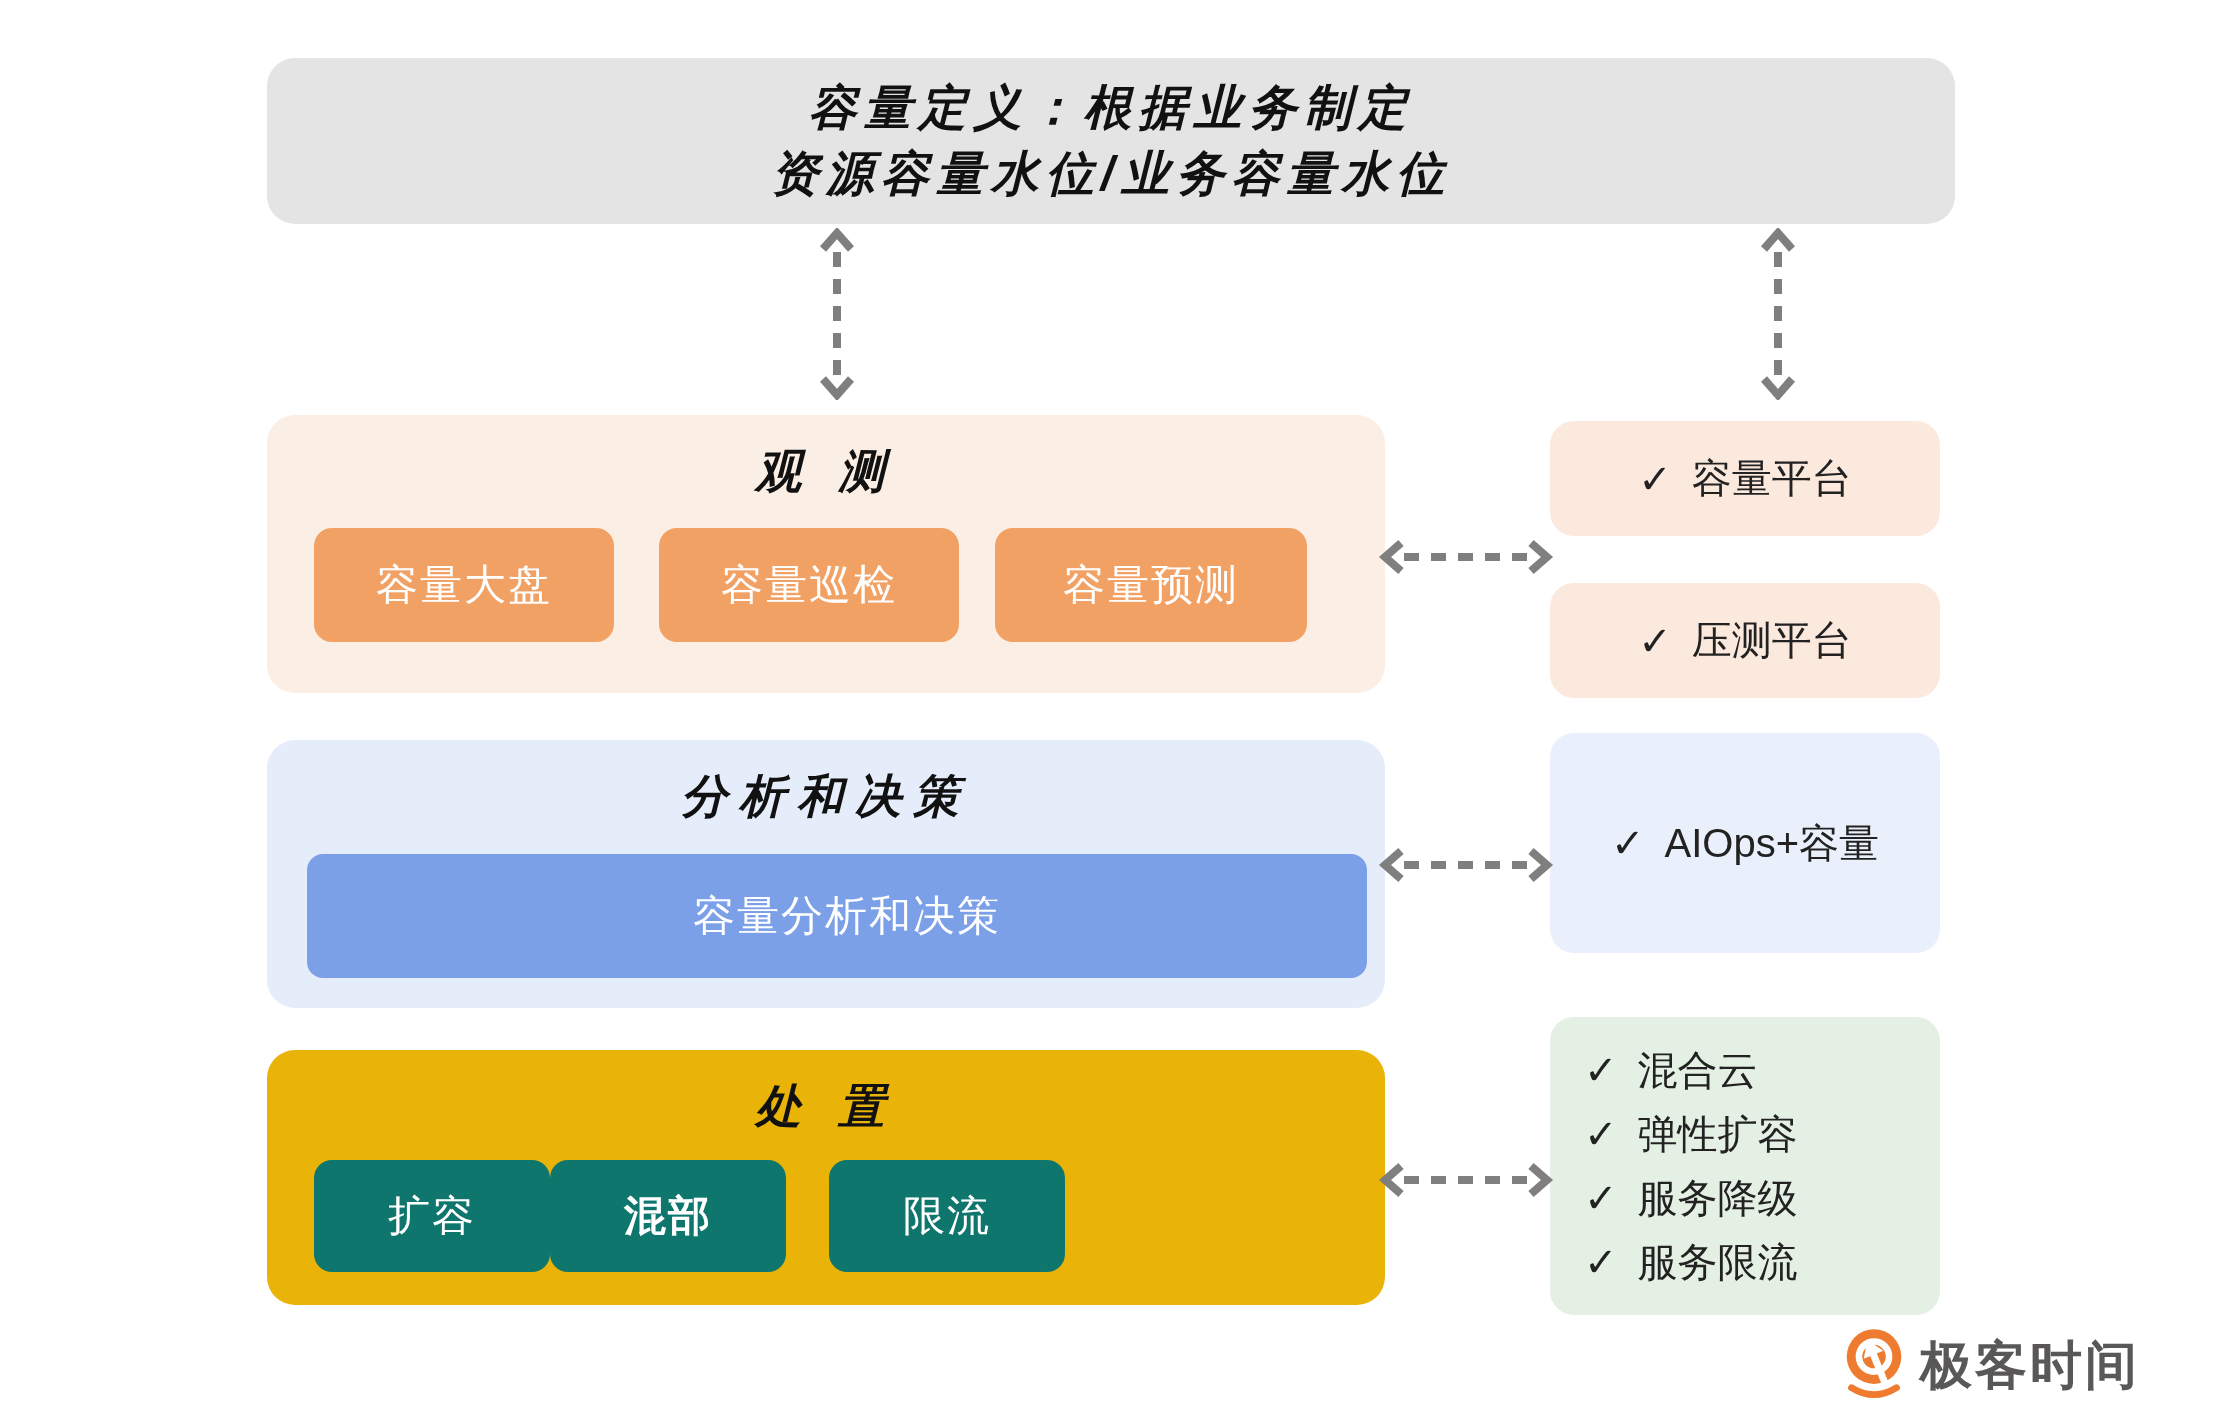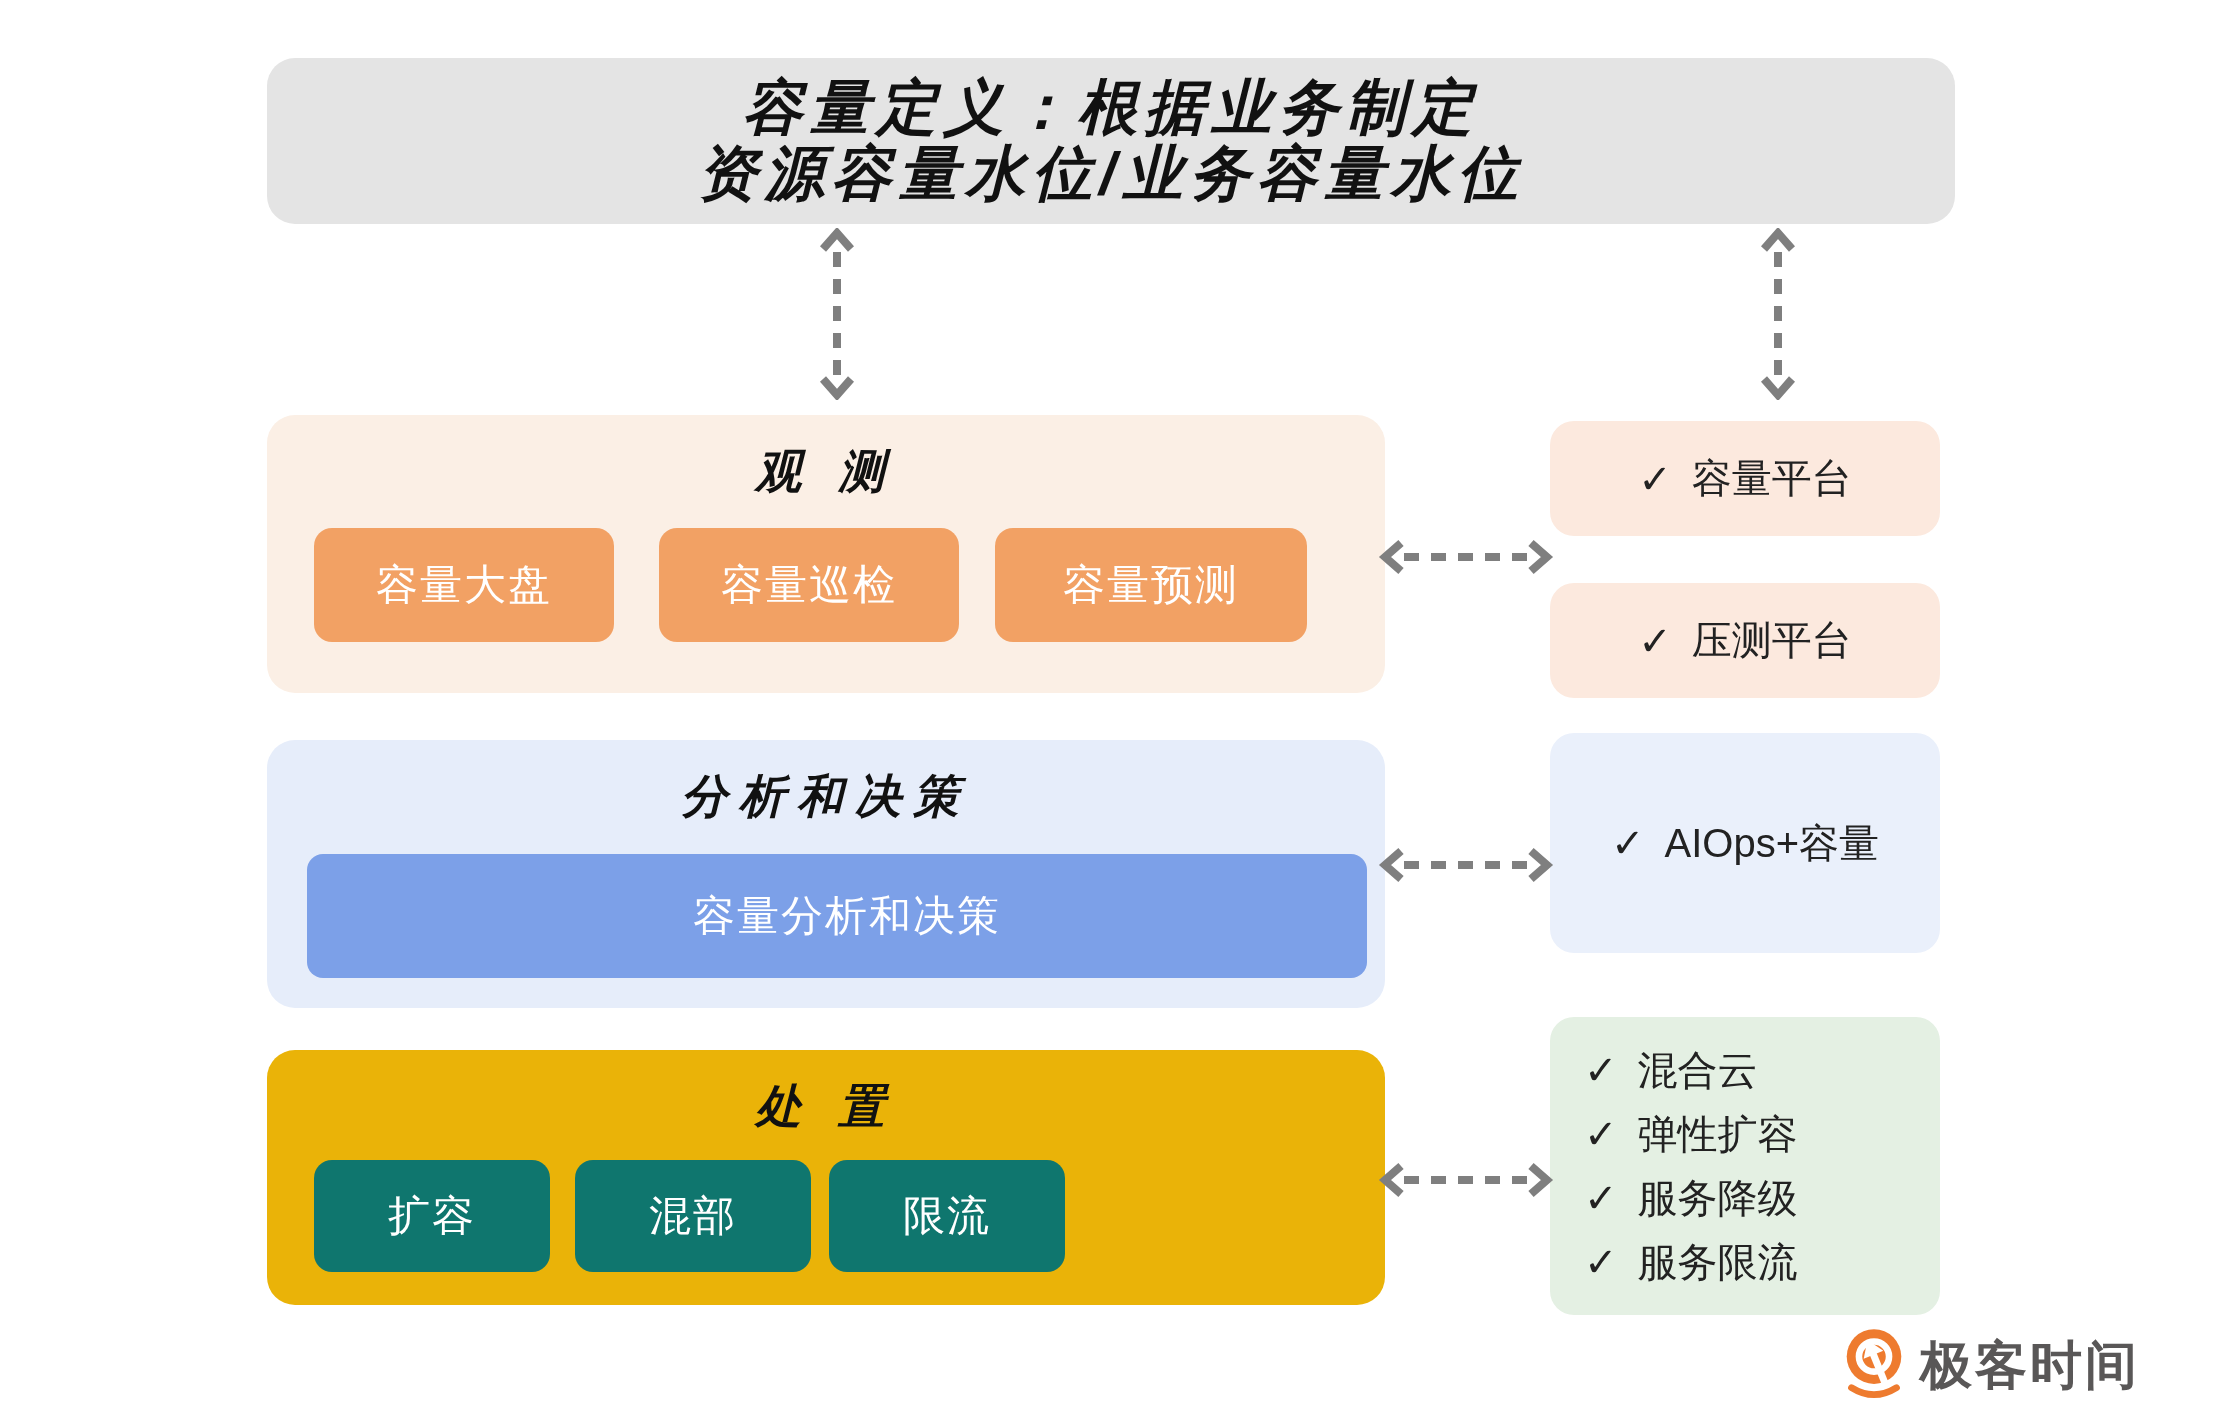--- a/index.html
+++ b/index.html
@@ -11,21 +11,21 @@
     color:#111111;
     overflow:hidden;
   }
   
   .top-box{
     position:absolute;left:267px;top:58px;width:1688px;height:166px;
     background:#E4E4E4;border-radius:28px;
     display:flex;flex-direction:column;align-items:center;justify-content:center;
   }
   .top-line{
-    font-size:60px;font-weight:bold;font-style:italic;
+    font-size:48px;font-weight:bold;font-style:italic;
     letter-spacing:7px;line-height:66px;color:#111;
     white-space:nowrap;
   }
   
   .arrow{position:absolute;}
   .arrow svg{display:block;}
   .arrow polyline, .arrow line{stroke:#7F7F7F;}
   
   .section-box{
     position:absolute;left:267px;width:1118px;border-radius:28px;
@@ -44,21 +44,21 @@
     color:#ffffff;font-size:42px;letter-spacing:2px;white-space:nowrap;
   }
   .orange{background:#F2A164;}
   .green{background:#0f766e;}
   .btn-obs{top:528px;height:114px;}
   .btn-obs.b1{left:314px;width:300px;}
   .btn-obs.b2{left:659px;width:300px;}
   .btn-obs.b3{left:995px;width:312px;}
   .btn-handle{top:1160px;height:112px;width:236px;}
   .btn-handle.b1{left:314px;}
-  .btn-handle.b2{left:575px;}
+  .btn-handle.b2{left:550px;font-weight:bold;}
   .btn-handle.b3{left:829px;}
   .btn-handle.b4{left:1100px;}
   
   .analysis-bar{
     position:absolute;left:307px;top:854px;width:1040px;height:124px;
     background:#7CA0E8;border-radius:16px;
     display:flex;align-items:center;justify-content:center;
     color:#ffffff;font-size:42px;letter-spacing:2px;white-space:nowrap;padding-left:20px;
   }
   

